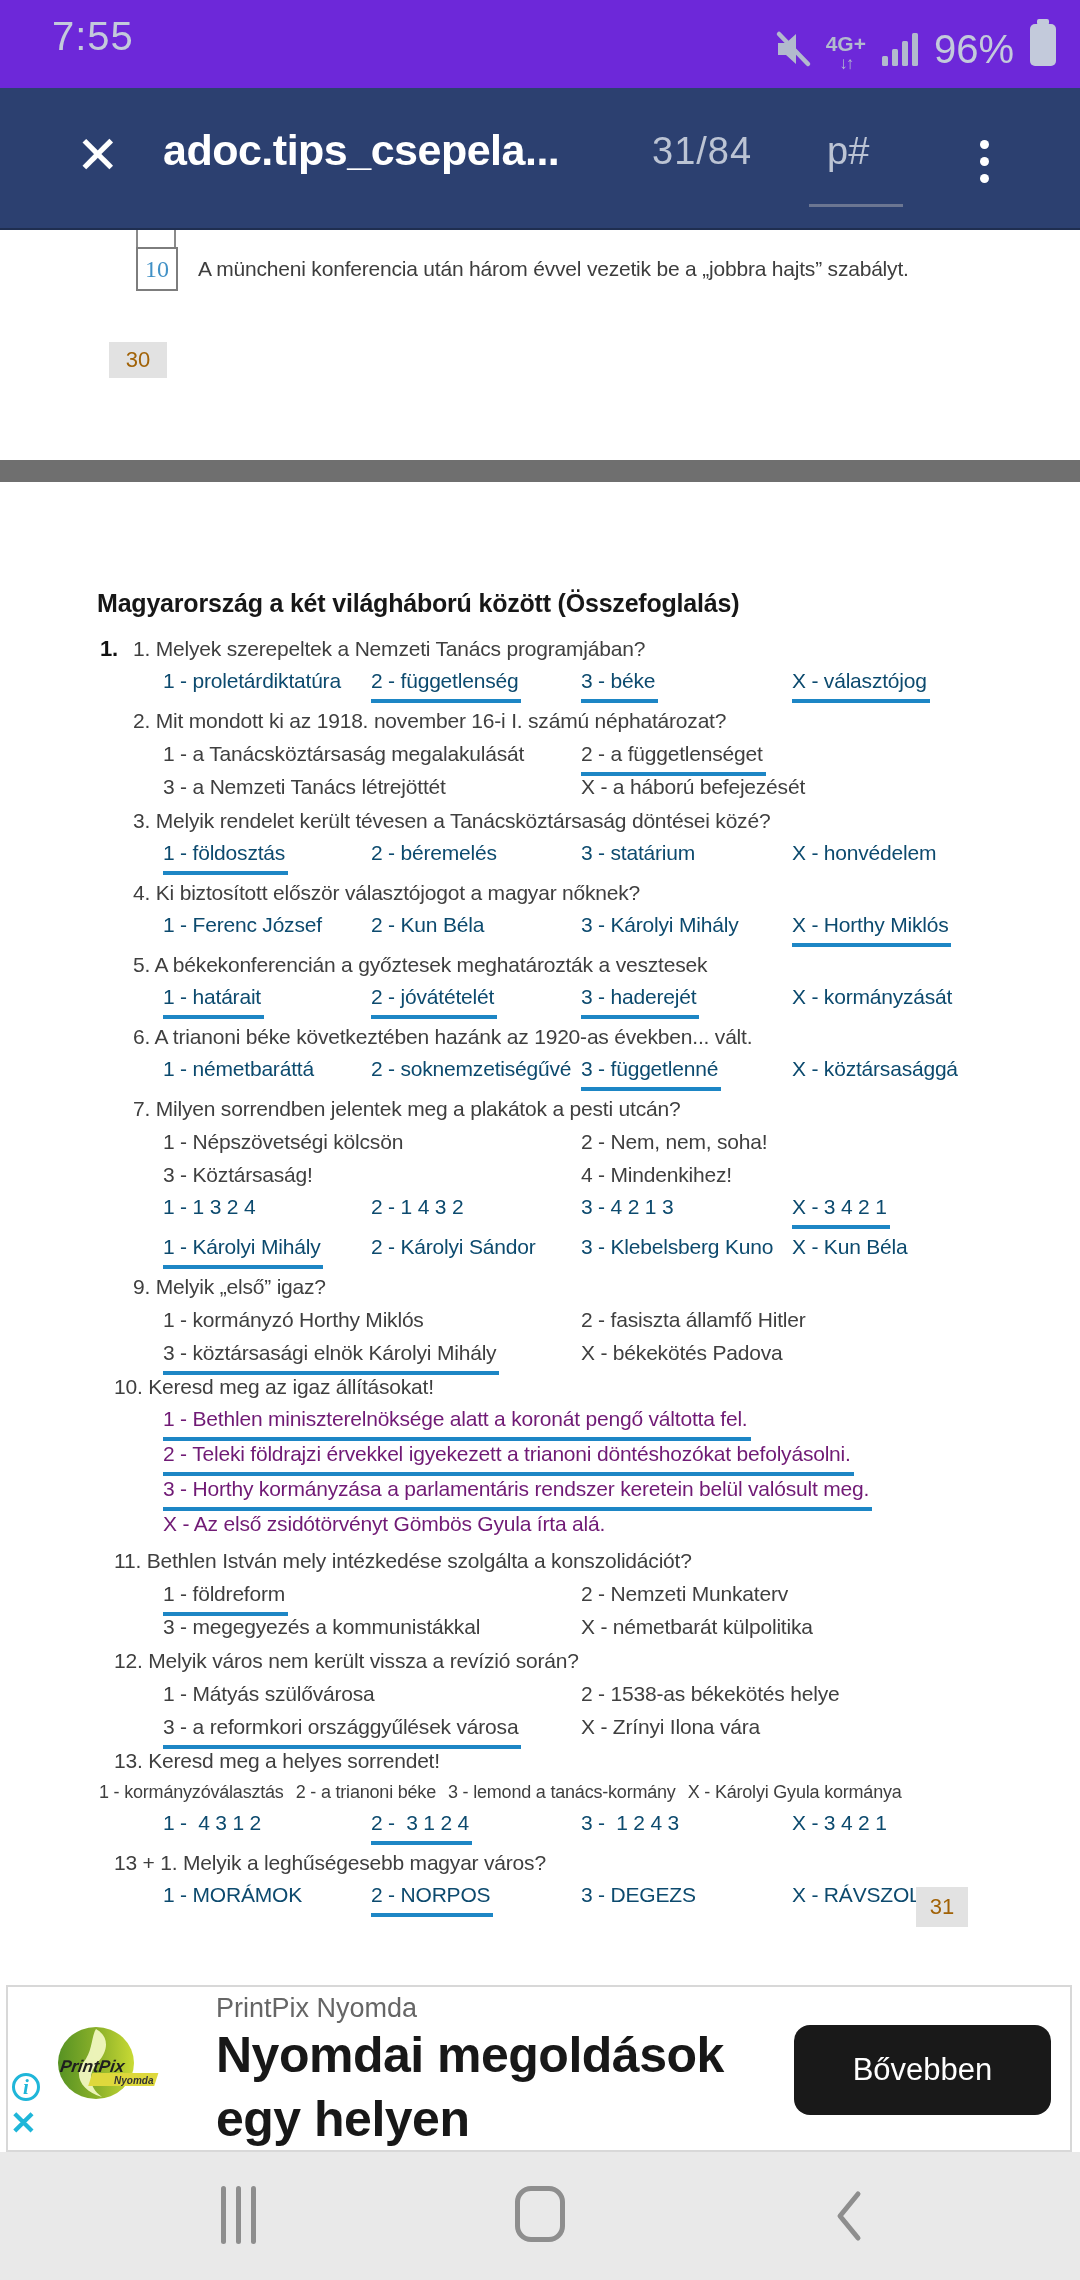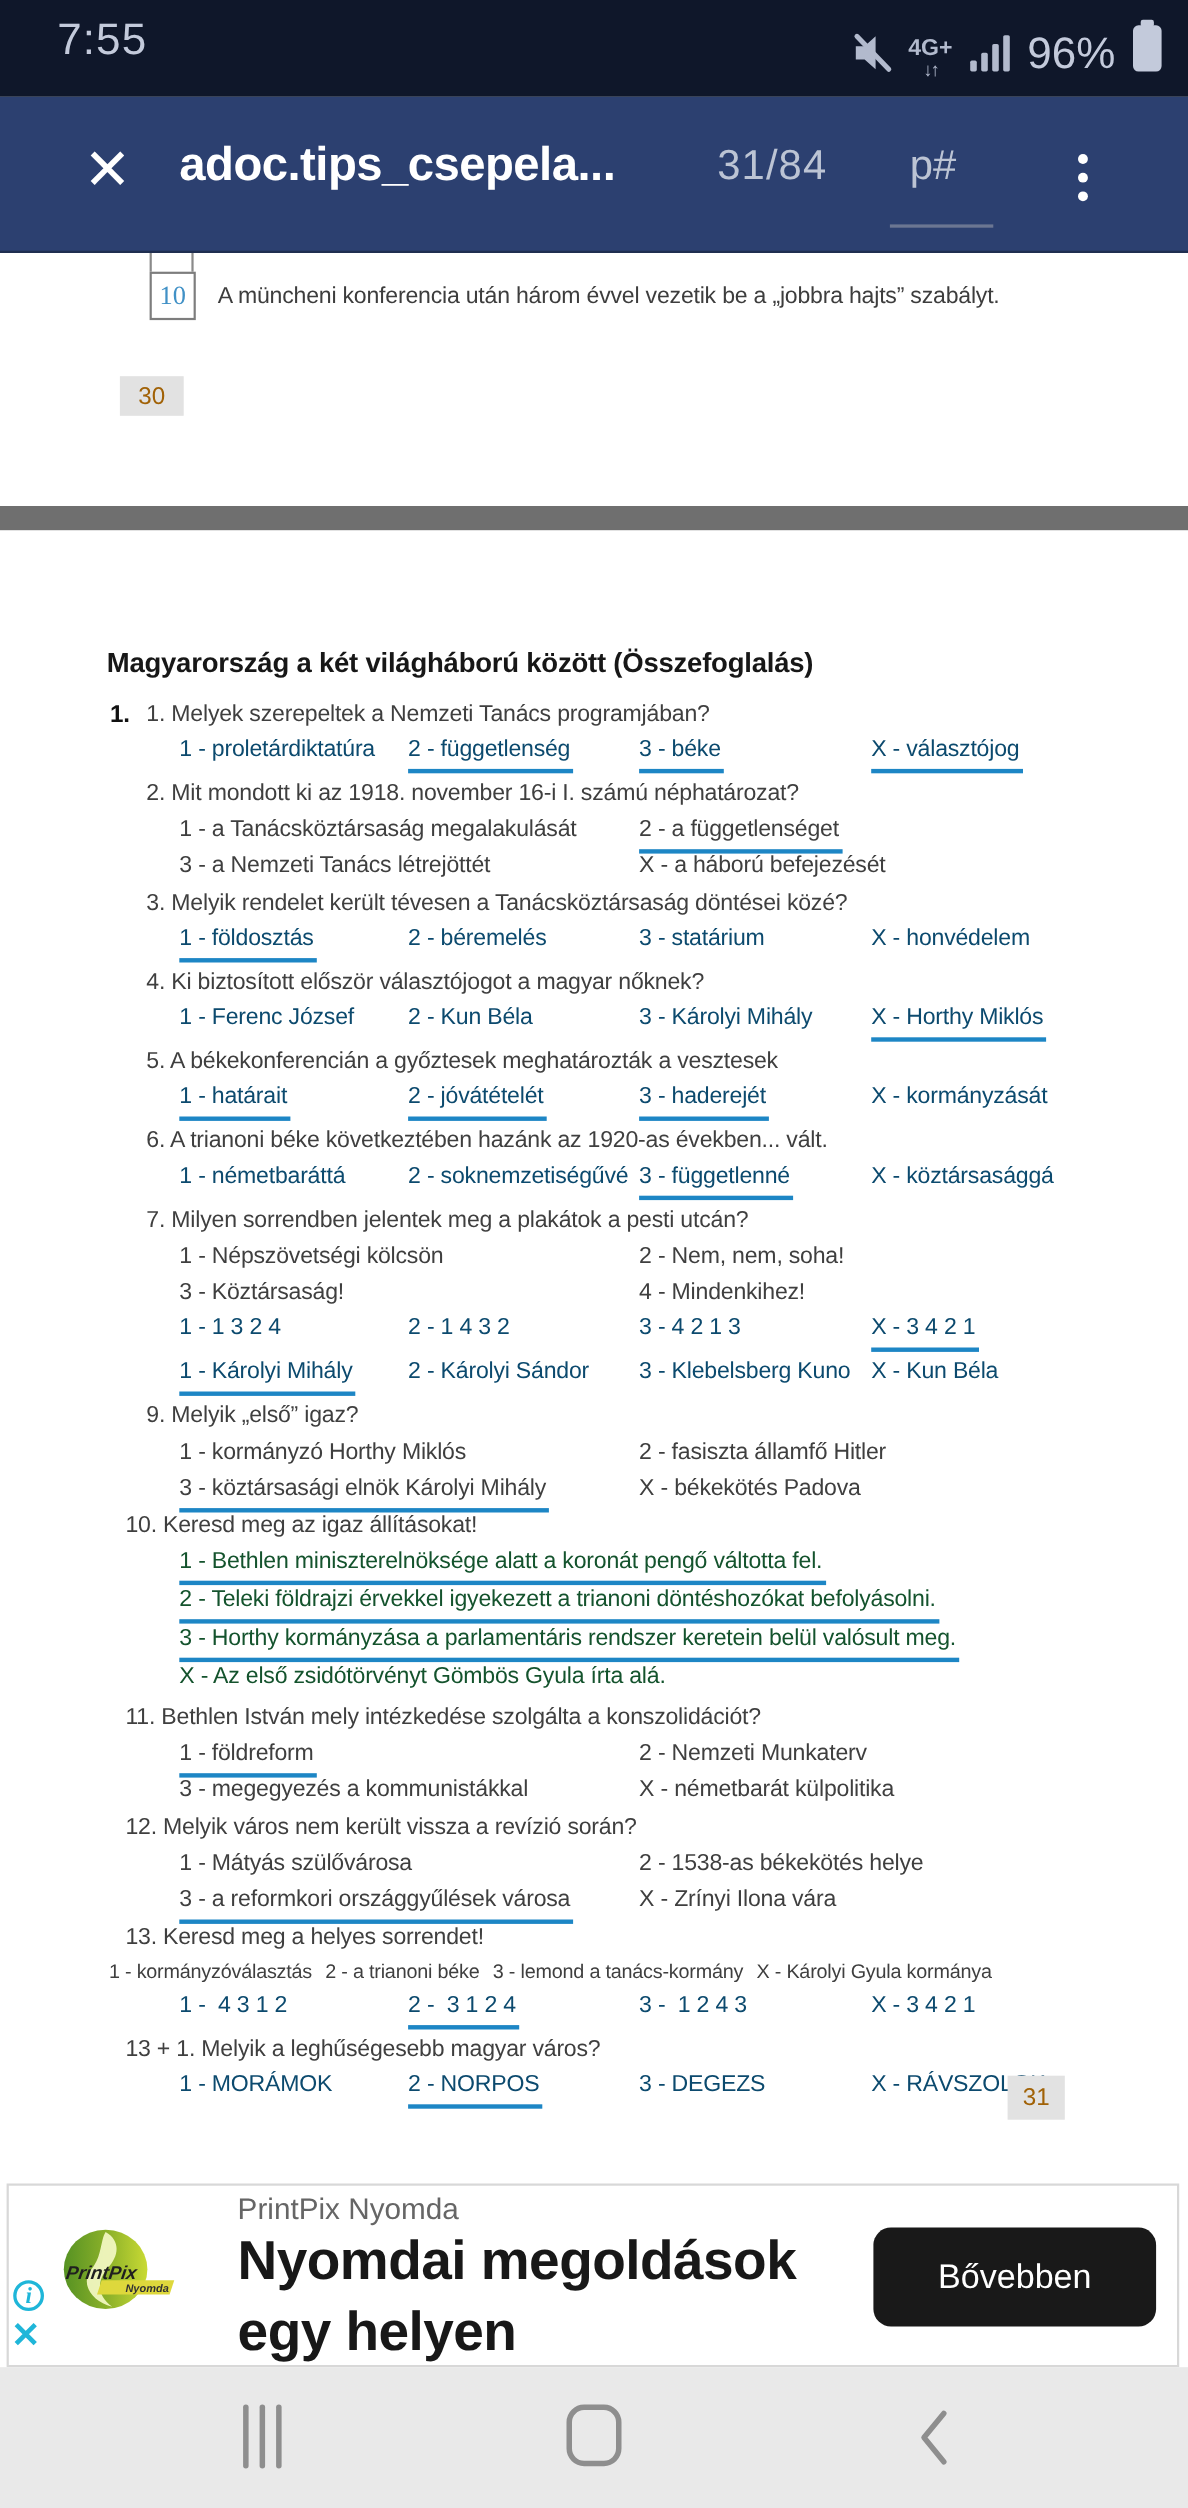--- a/index.html
+++ b/index.html
@@ -1,21 +1,21 @@
 <!DOCTYPE html>
 <html><head>
 <meta charset="utf-8">
 <style>
   html,body{margin:0;padding:0;}
   body{width:1080px;height:2280px;position:relative;background:#ffffff;
        font-family:"Liberation Sans", sans-serif; overflow:hidden;}
   .screen{position:absolute;inset:0;}
 
   
-  .status-bar{position:absolute;left:0;top:0;width:1080px;height:88px;background:#0f172a;}
+  .status-bar{position:absolute;left:0;top:0;width:1080px;height:88px;background:#6d28d9;}
   .status-time{position:absolute;left:52px;top:14px;font-size:40px;color:#c3cadb;letter-spacing:1px;}
   .status-icons{position:absolute;right:22px;top:16px;height:56px;display:flex;align-items:flex-end;gap:14px;color:#b2bacd;}
   .net-block{display:flex;flex-direction:column;align-items:center;line-height:1;margin-top:2px;}
   .net-block .net-label{font-size:21px;font-weight:700;letter-spacing:0;}
   .net-block .net-arrows{font-size:17px;letter-spacing:-2px;margin-top:1px;}
   .batt-pct{font-size:40px;color:#c3cadb;}
 
   
   .app-header{position:absolute;left:0;top:88px;width:1080px;height:142px;background:#2c4070;
               border-bottom:2px solid rgba(0,0,0,0.28);box-sizing:border-box;}
@@ -42,21 +42,21 @@
 
   
   .page31{position:absolute;left:0;top:358px;width:1080px;}
   .p31-title{margin:0 0 15px 97px;font-size:25px;font-weight:700;color:#171717;line-height:30px;letter-spacing:-0.2px;}
   .q-block{margin-top:2px;}
   .q-line{position:relative;padding-left:133px;font-size:21px;color:#3f3f3f;line-height:32px;letter-spacing:-0.2px;}
   .q-line.wide{padding-left:114px;}
   .q-marker{position:absolute;left:100px;top:0;font-weight:700;color:#111111;font-size:22px;}
   .row4{margin-left:163px;display:grid;grid-template-columns:208px 210px 211px auto;line-height:32px;font-size:21px;color:#0c4a6e;}
   .grid2{margin-left:163px;display:grid;grid-template-columns:418px auto;grid-auto-rows:33px;line-height:33px;font-size:21px;color:#3f3f3f;}
-  .list{margin-left:163px;font-size:21px;color:#14532d;}
+  .list{margin-left:163px;font-size:21px;color:#701a75;}
   .list .cell{height:35px;line-height:32px;}
   .inline-row{margin-left:99px;display:flex;gap:12px;line-height:30px;font-size:18px;color:#3f3f3f;white-space:nowrap;}
   .ans{display:inline-block;white-space:pre;letter-spacing:-0.2px;}
   .ans.u{border-bottom:4px solid #1d86c5;padding-bottom:2px;padding-right:3px;}
   .pagenum-31{position:absolute;left:916px;top:1299px;width:52px;height:40px;}
 
   
   .ad-banner{position:absolute;left:6px;top:1985px;width:1066px;height:167px;background:#ffffff;
              border:2px solid #d8d8d8;box-sizing:border-box;cursor:pointer;}
   .ad-info{position:absolute;left:4px;top:86px;width:28px;height:28px;border:3px solid #1fb6d9;border-radius:50%;

